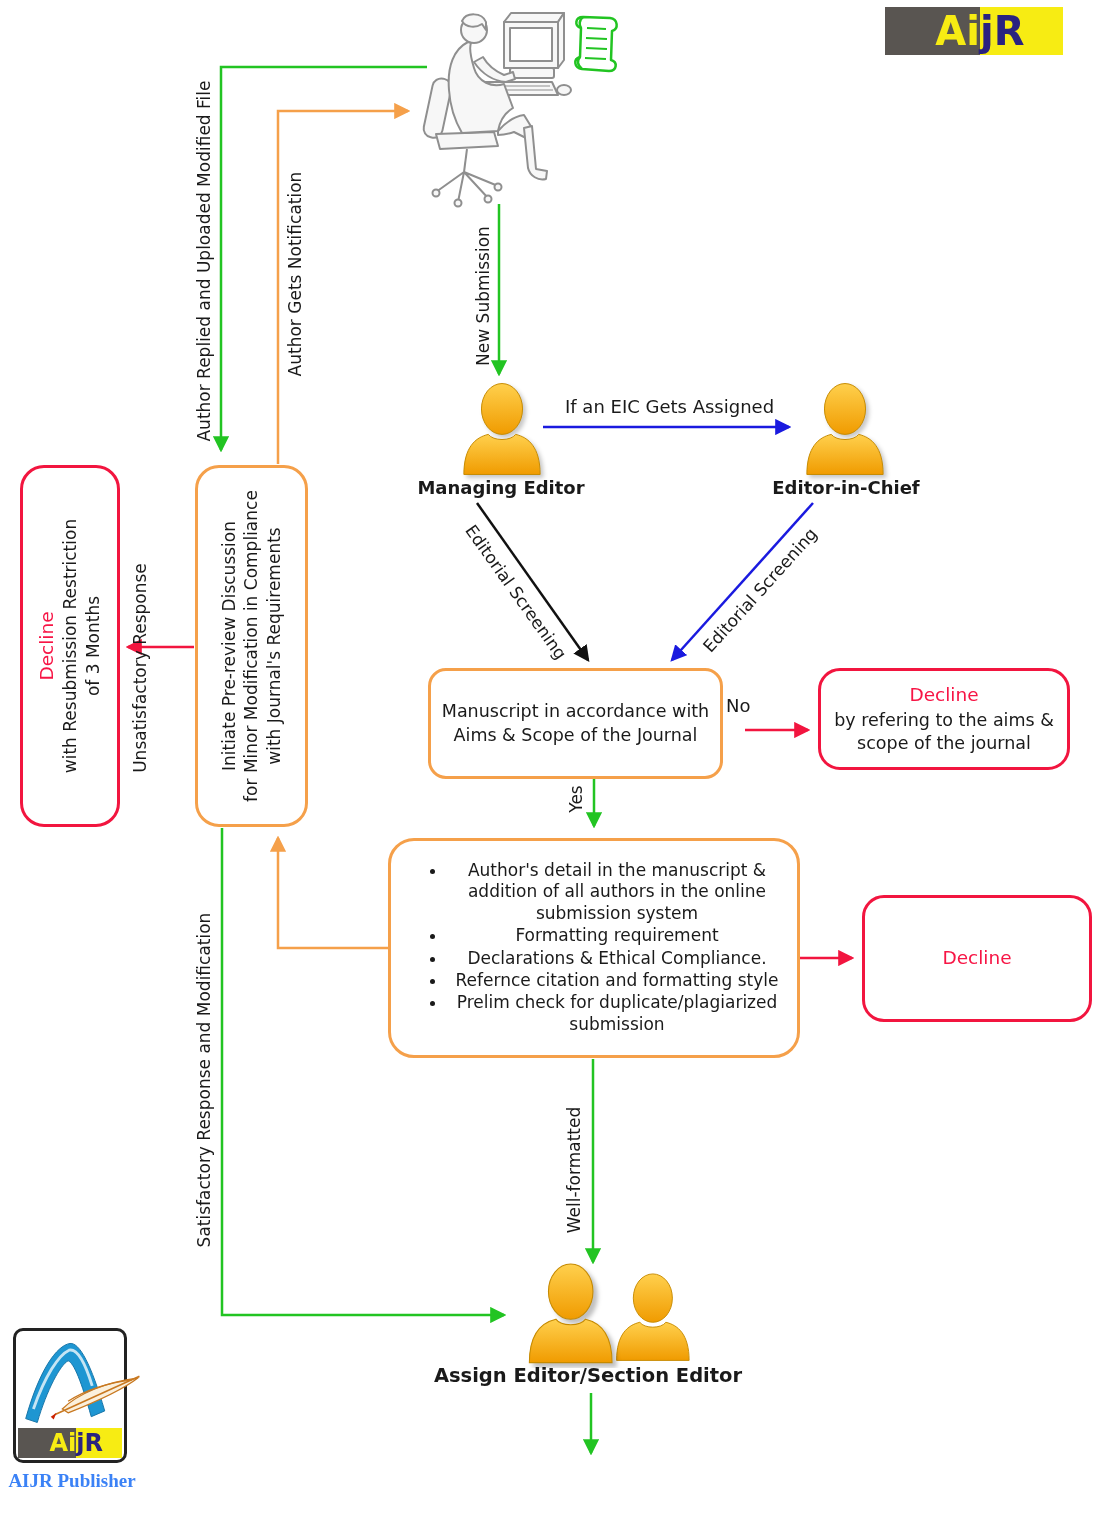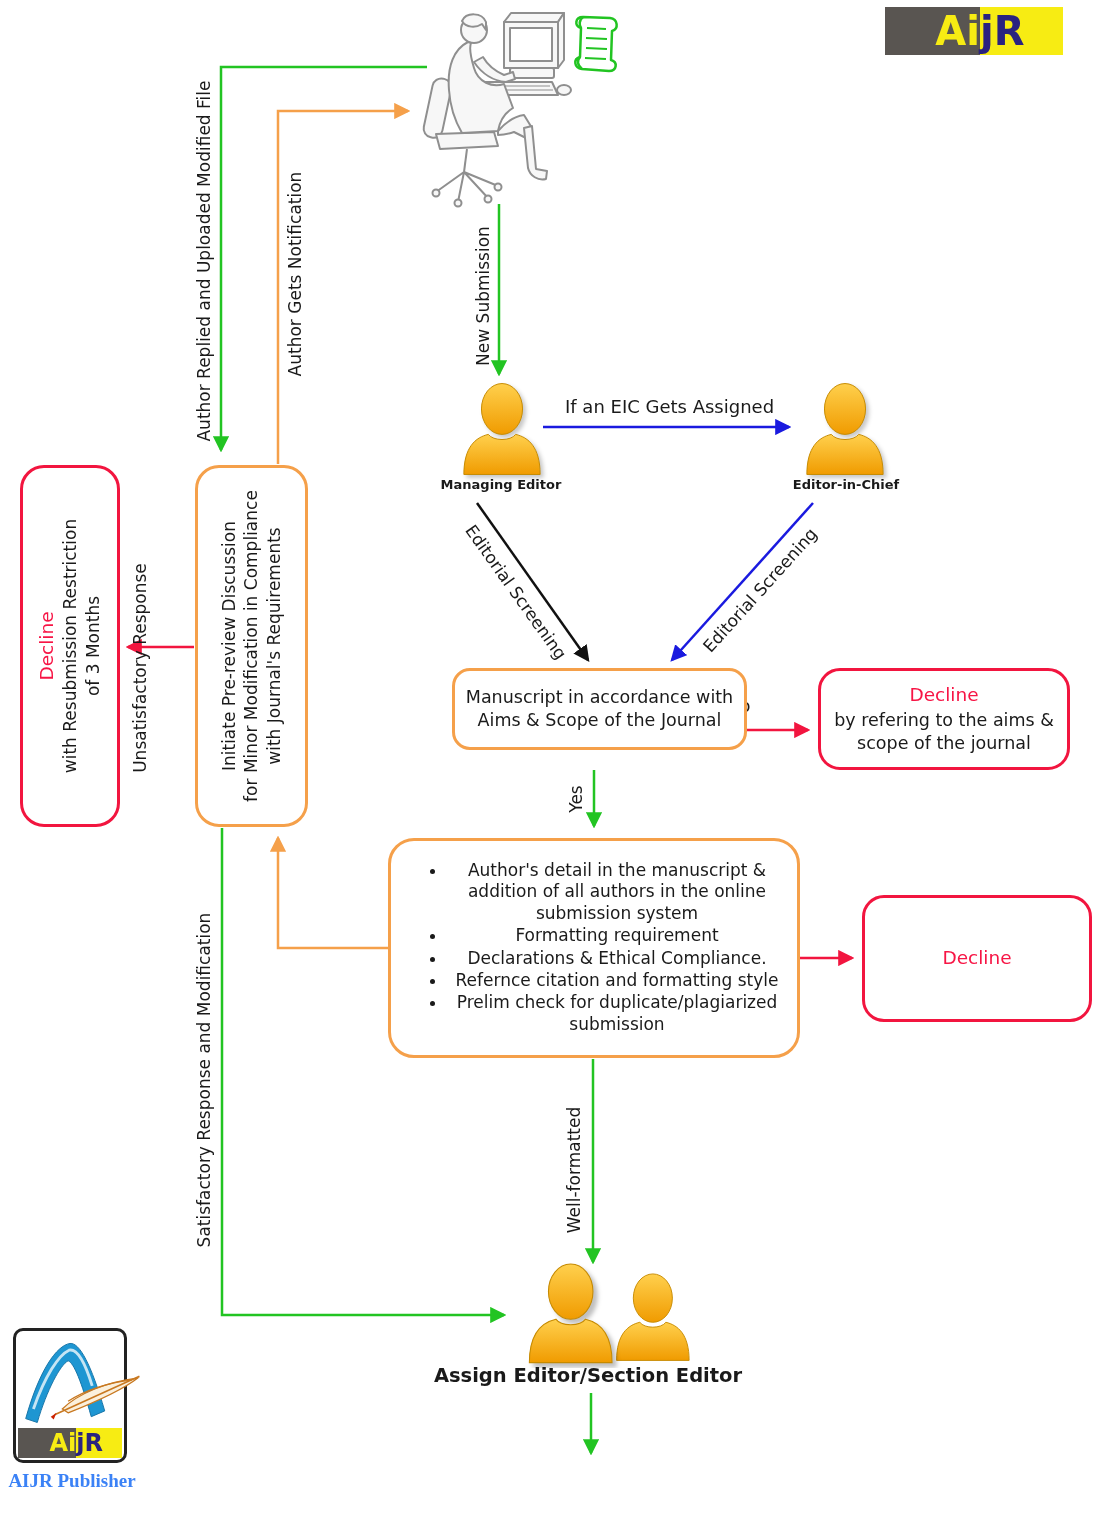--- a/index.html
+++ b/index.html
@@ -22,21 +22,21 @@
   .decline-title{color:#F71545;font-size:18.5px;margin-bottom:2px;}
   
   .vlabel{
     position:absolute;white-space:nowrap;font-size:17px;color:#1a1a1a;
     transform:translate(-50%,-50%) rotate(-90deg);
   }
   .dlabel{
     position:absolute;white-space:nowrap;font-size:17px;color:#1a1a1a;
   }
   .rotwrap{position:absolute;left:50%;top:50%;transform:translate(-50%,-50%) rotate(-90deg);text-align:center;}
-  .caption{position:absolute;font-weight:bold;font-size:13px;white-space:nowrap;transform:translate(-50%,0);}
+  .caption{position:absolute;font-weight:bold;font-size:18px;white-space:nowrap;transform:translate(-50%,0);}
   .plain{position:absolute;font-size:18px;white-space:nowrap;}
   
   .check-box{justify-content:center;align-items:flex-start;text-align:center;padding:14px 16px 14px 22px;}
   .check-box ul{margin:0;padding-left:34px;font-size:17px;line-height:1.26;}
   .check-box li{margin:0 0 1px 0;padding-left:6px;}
   
   .logo-top{position:absolute;left:885px;top:7px;display:flex;height:48px;}
   .logo-top .lg{background:#595551;color:#F7EC13;width:95px;display:flex;align-items:center;justify-content:flex-end;
       font-weight:bold;font-size:40px;letter-spacing:0px;}
   .logo-top .ly{background:#F7EC13;color:#2A2380;width:83px;display:flex;align-items:center;justify-content:flex-start;
@@ -165,21 +165,21 @@
           <stop offset="0" stop-color="#FFD04D"></stop>
           <stop offset="1" stop-color="#F09B00"></stop>
         </linearGradient>
       </defs>
     <ellipse cx="45" cy="27" rx="21" ry="26" fill="url(#gold2)" stroke="#C68A00"></ellipse>
     <path d="M6,94 C6,66 18,56 31,53 C36,60 54,60 59,53 C72,56 84,66 84,94 Z" fill="url(#gold2)" stroke="#C68A00"></path>
   </svg>
   <div class="caption" style="left:501px;top:477px;">Managing Editor</div>
   <div class="caption" style="left:846px;top:477px;">Editor-in-Chief</div>
 
-  <div class="box pre" style="left:452px;top:668px;width:295px;height:82px;">Manuscript in accordance with
+  <div class="box pre" style="left:428px;top:668px;width:295px;height:111px;">Manuscript in accordance with
 Aims &amp; Scope of the Journal</div>
 
   <div class="box red" style="left:818px;top:668px;width:252px;height:102px;border-radius:22px;">
     <div class="decline-title">Decline</div>
     <div class="pre">by refering to the aims &amp;
 scope of the journal</div>
   </div>
 
   <div class="box check-box" style="left:388px;top:838px;width:412px;height:220px;border-radius:26px;">
     <ul>

